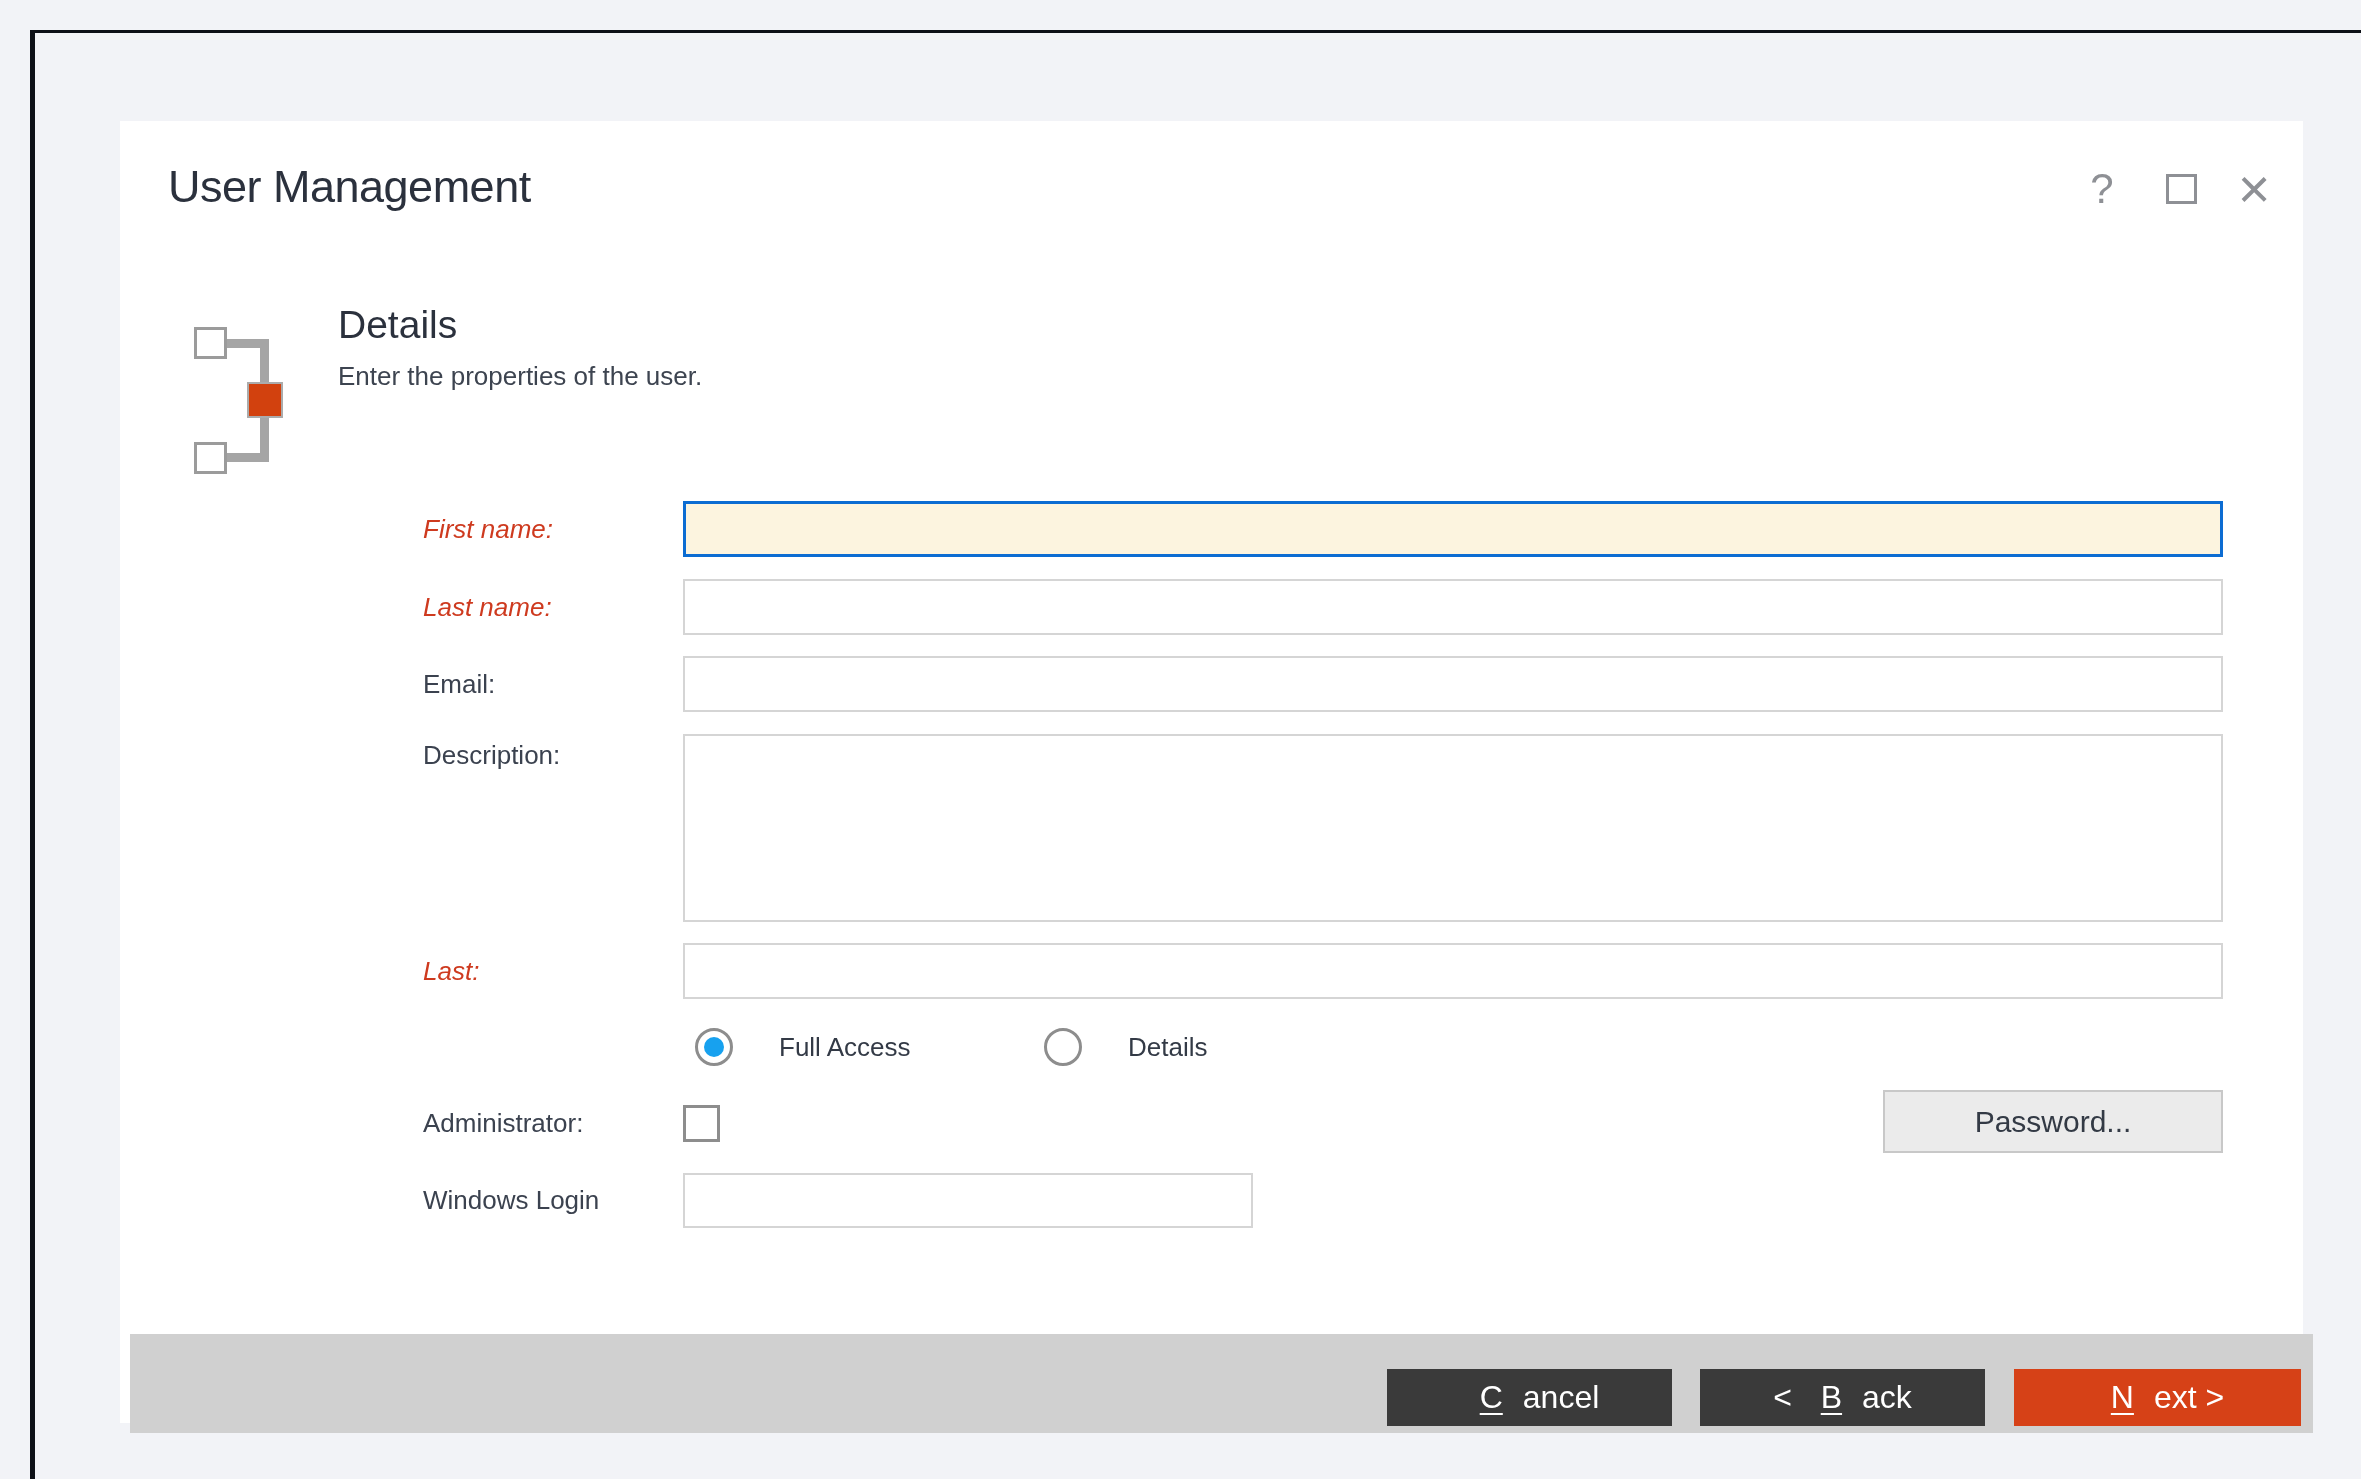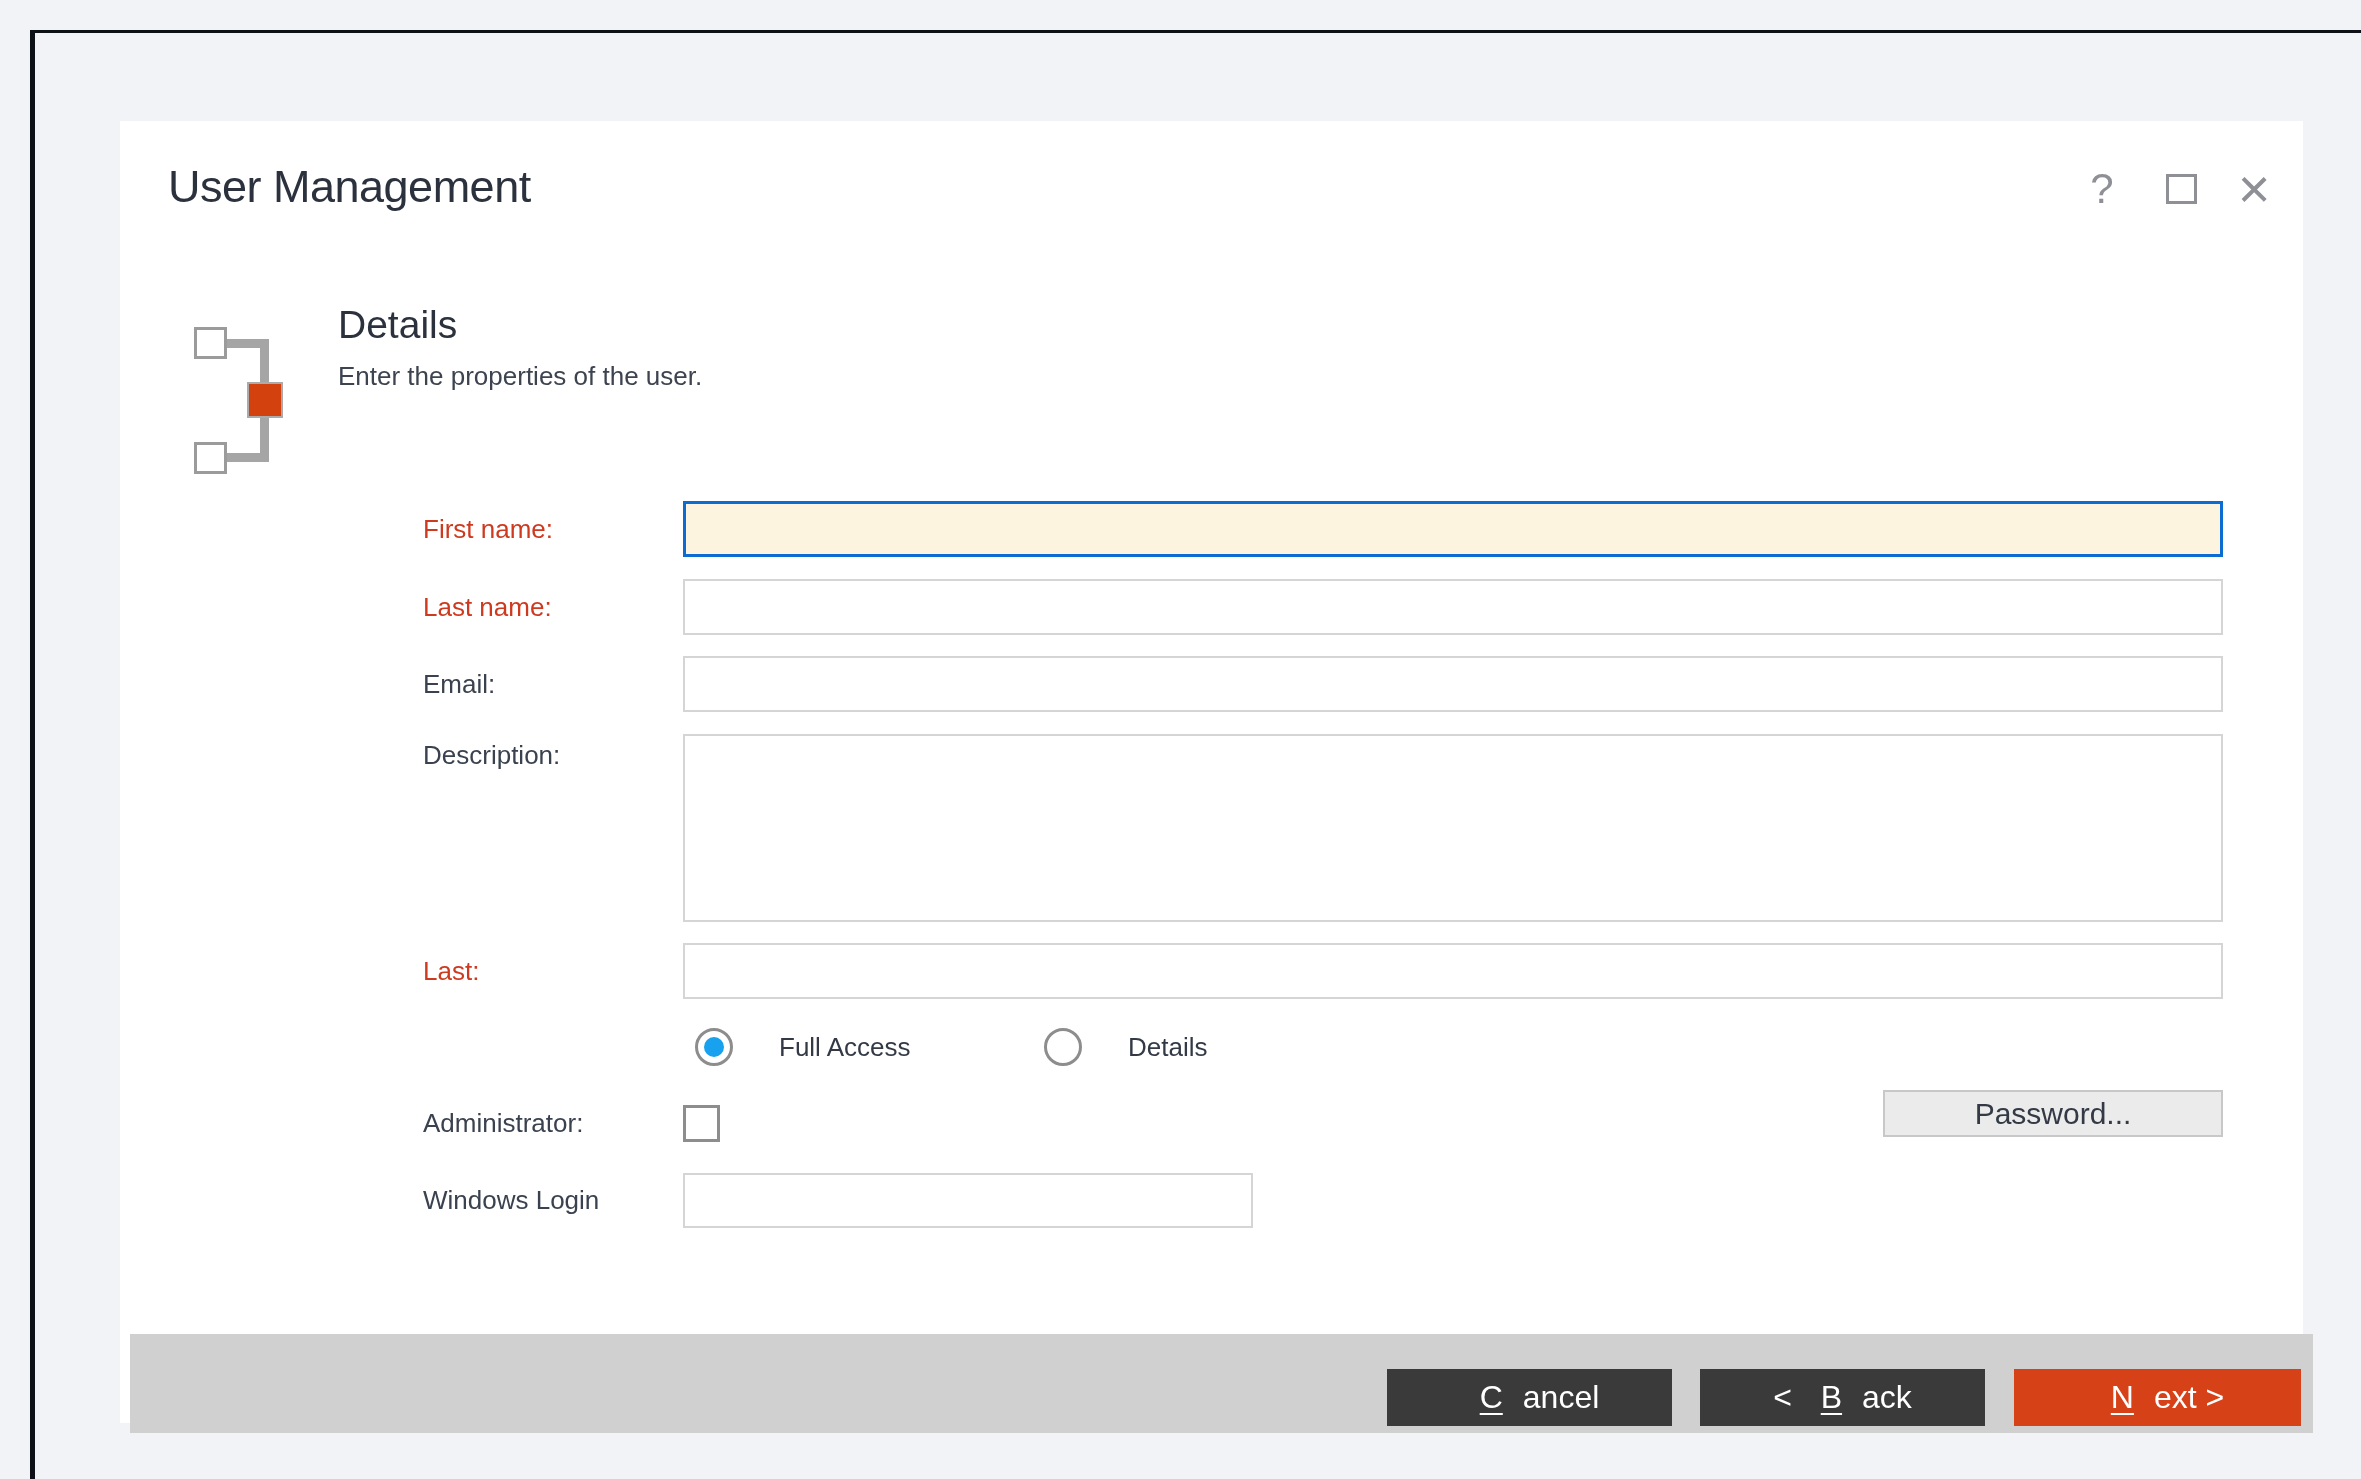--- a/index.html
+++ b/index.html
@@ -45,36 +45,36 @@
   .wizicon .h2{position:absolute;left:33px;top:126px;width:42px;height:9px;background:#a5a5a5;}
   .wizicon .sq{position:absolute;width:33px;height:32px;background:#fff;border:3px solid #9b9b9b;}
   .wizicon .sq.top{left:0;top:0;}
   .wizicon .sq.bottom{left:0;top:115px;}
   .wizicon .orange{position:absolute;left:53px;top:55px;width:36px;height:36px;background:var(--wizard-orange);border:2px solid #ababab;z-index:2;}
 
   .step-title{position:absolute;left:208px;top:172px;font-size:39px;color:var(--text-dark);}
   .step-subtitle{position:absolute;left:208px;top:230px;font-size:26px;color:#3d4450;}
 
   .flabel{position:absolute;left:293px;font-size:26px;color:var(--text-label);white-space:nowrap;line-height:32px;}
-  .flabel.req{color:var(--required-label-red);}
+  .flabel.req{color:var(--required-label-red);font-style:italic;}
 
   .tinput{position:absolute;left:553px;width:1540px;height:56px;border:2px solid var(--input-border);
     background:#fff;font-family:inherit;font-size:26px;padding:0 14px;outline:none;color:var(--text-label);}
   .tinput.focused{border:3px solid var(--focus-border-blue);background:var(--focus-fill-cream);}
   textarea.tinput{height:188px;resize:none;padding-top:10px;}
 
   .radio-item{position:absolute;display:flex;align-items:center;gap:26px;height:38px;cursor:default;}
   .radio-circle{width:38px;height:38px;border:3px solid #8d8d8d;border-radius:50%;background:#fff;position:relative;flex:0 0 auto;}
   .radio-circle .dot{position:absolute;left:50%;top:50%;width:20px;height:20px;margin:-10px 0 0 -10px;border-radius:50%;background:var(--radio-blue);display:none;}
   .radio-item.selected .radio-circle .dot{display:block;}
   .radio-label{font-size:26px;color:#333a46;white-space:nowrap;}
 
   .checkbox{position:absolute;left:553px;top:974px;width:37px;height:37px;border:3px solid #8d8d8d;background:#fff;cursor:default;}
 
-  .password-btn{position:absolute;left:1753px;top:959px;width:340px;height:47px;background:#ebebeb;border:2px solid #c8c8c8;
+  .password-btn{position:absolute;left:1753px;top:959px;width:340px;height:63px;background:#ebebeb;border:2px solid #c8c8c8;
     display:flex;align-items:center;justify-content:center;font-size:30px;color:#333a45;cursor:default;}
 
   .footer{position:absolute;left:0;top:1203px;width:2183px;height:99px;background:var(--footer-gray);}
   .fbtn{position:absolute;top:25px;height:57px;display:flex;align-items:center;justify-content:center;
     font-size:32px;color:#ffffff;white-space:pre;cursor:default;}
   .fbtn .key{text-decoration:underline;text-underline-offset:5px;text-decoration-thickness:2px;}
   .fbtn.cancel{left:1247px;width:285px;background:var(--dark-button);}
   .fbtn.back{left:1560px;width:285px;background:var(--dark-button);}
   .fbtn.next{left:1874px;width:287px;background:var(--accent-orange);}
 </style>

